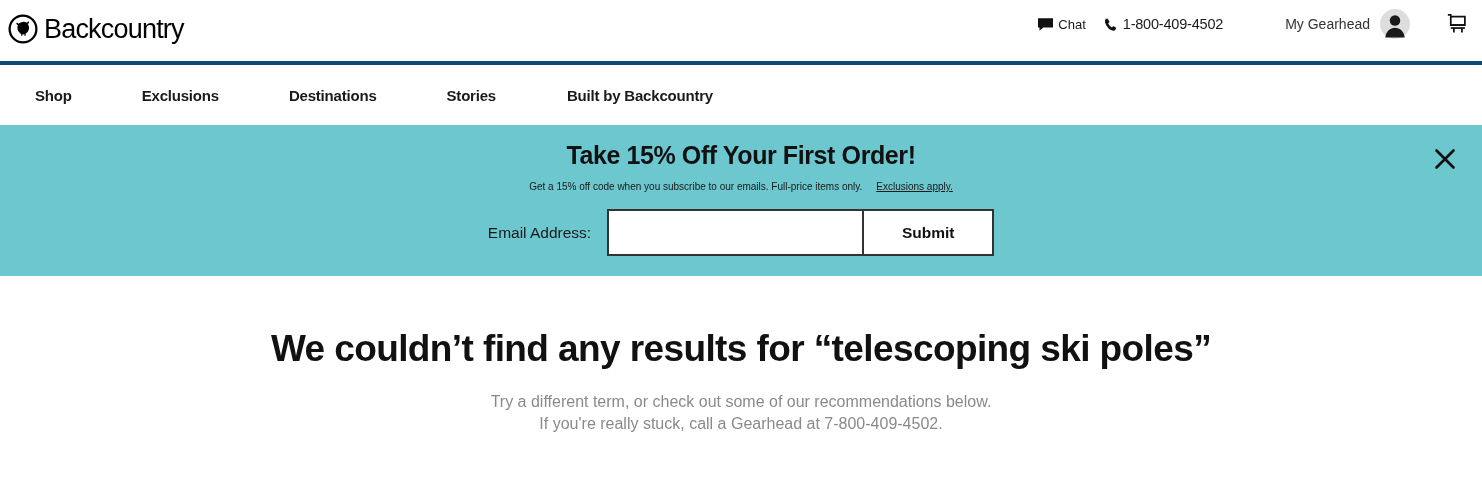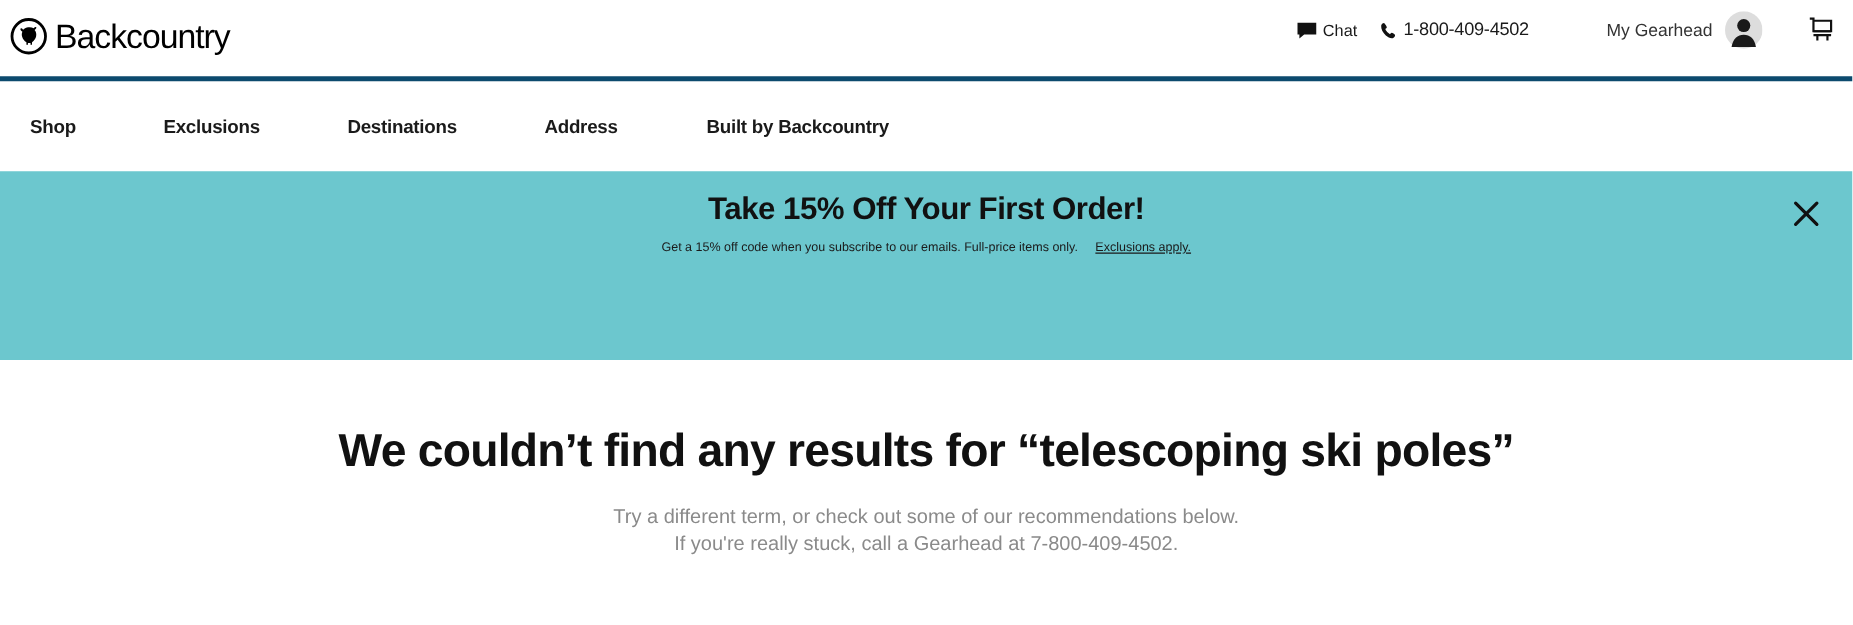--- a/index.html
+++ b/index.html
@@ -103,25 +103,25 @@
   .cart-button {
     margin-right: 14px;
     cursor: pointer;
     display: flex;
     align-items: center;
   }
   .cart-icon { width: 22px; height: 22px; display: block; }
 
   
   .nav-bar {
-    height: 72px;
-    background: #ffffff;
-    display: flex;
-    align-items: center;
-    padding-left: 24px;
+    height: 60px;
+    background: #ffffff;
+    display: flex;
+    align-items: center;
+    padding-left: 35px;
   }
   .nav-item {
     font-size: 15px;
     font-weight: bold;
     color: #1a1a1a;
     cursor: pointer;
     letter-spacing: -0.2px;
     white-space: nowrap;
   }
   .nav-item.i0 { margin-right: 70px; }
@@ -281,32 +281,37 @@
       </svg>
     </div>
 
   </div>
 </div>
 
 <div class="nav-bar">
   <span class="nav-item i0">Shop</span>
   <span class="nav-item i1">Exclusions</span>
   <span class="nav-item i2">Destinations</span>
-  <span class="nav-item i3">Address</span>
+  <span class="nav-item i3">Stories</span>
   <span class="nav-item i4">Built by Backcountry</span>
 </div>
 
 <div class="promo-banner">
 
   <div class="promo-title">Take 15% Off Your First Order!</div>
 
   <div class="promo-sub">
     <span>Get a 15% off code when you subscribe to our emails. Full-price items only.</span><span class="promo-sub-link">Exclusions apply.</span>
   </div>
 
+  <div class="promo-form">
+    <span class="email-label">Email Address:</span>
+    <input class="email-input" type="text" placeholder="" style="">
+    <button class="submit-button">Submit</button>
+  </div>
 
   <div class="banner-close">
     <svg class="close-icon" viewBox="0 0 24 24">
       <line x1="3.5" y1="3.5" x2="20.5" y2="20.5" stroke="#111" stroke-width="2.6" stroke-linecap="round"></line>
       <line x1="20.5" y1="3.5" x2="3.5" y2="20.5" stroke="#111" stroke-width="2.6" stroke-linecap="round"></line>
     </svg>
   </div>
 </div>
 
 <div class="main-content">

